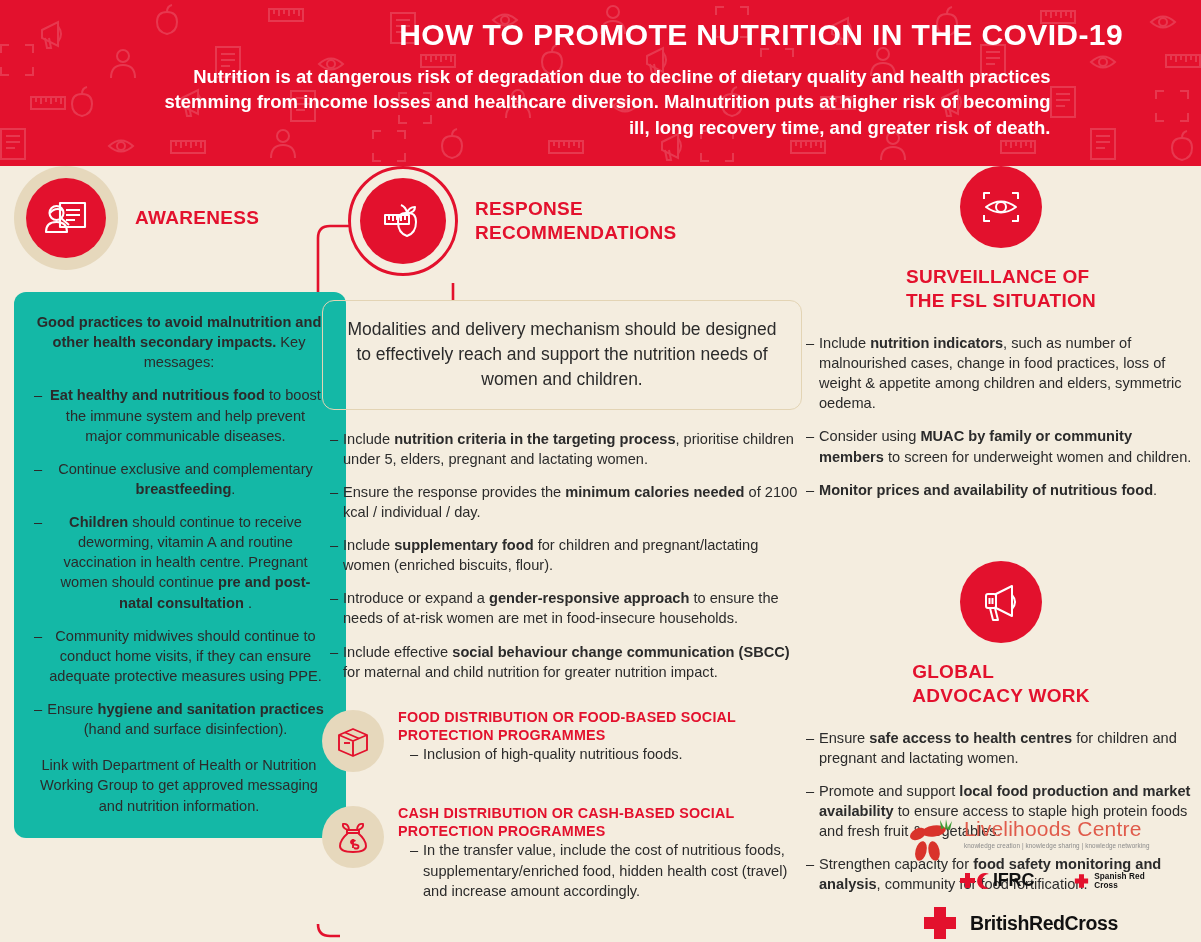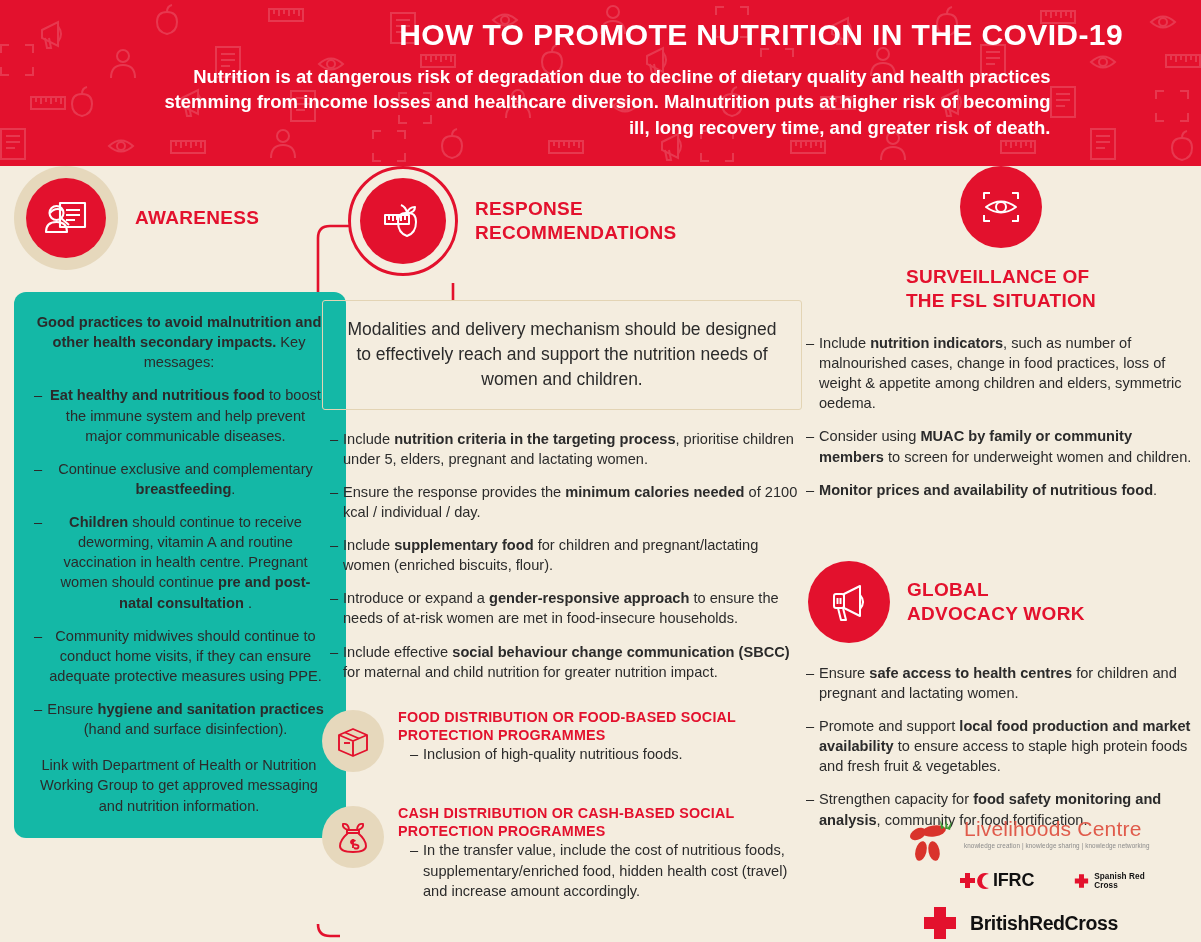--- a/index.html
+++ b/index.html
@@ -132,21 +132,21 @@
     content:"–";
     position:absolute; left:0; top:0;
     color:#2B2B2B;
   }
   .closing { margin-top:16px; }
 
   
   .callout {
     margin-top:24px;
     border:1.5px solid #E3D4B4;
-    border-radius:3px;
+    border-radius:12px;
     padding:16px 20px 17px 20px;
     text-align:center;
     font-size:17.5px;
     line-height:1.42;
     color:#2B2B2B;
   }
   .mid-bullets { margin-top:19px; padding-left:8px; }
   .mid-bullets > li { margin-bottom:13px; font-size:14.6px; line-height:1.38; }
 
   .subsec {
@@ -448,21 +448,21 @@
     </div>
 
     <ul class="bullets right-bullets">
       <li><span>Include </span><b>nutrition indicators</b><span>, such as number of malnourished cases, change in food practices, loss of weight &amp; appetite among children and elders, symmetric oedema.</span></li>
       <li><span>Consider using </span><b>MUAC by family or community members</b><span> to screen for underweight women and children.</span></li>
       <li><span></span><b>Monitor prices and availability of nutritious food</b><span>.</span></li>
     </ul>
 
     <div class="block-gap"></div>
 
-    <div class="sec-head" style="margin-left:10px;">
+    <div class="sec-head" style="margin-left:10px;flex-direction:column;">
       <div class="circle-plain">
         <svg width="46" height="46" viewBox="0 0 46 46">
           <g fill="none" stroke="#fff" stroke-width="2" stroke-linejoin="round">
             <path d="M18 15 L34 7 L34 37 L18 29 Z"></path>
             <path d="M34 16 q6 7 0 14"></path>
             <rect x="8" y="15" width="10" height="14" rx="2"></rect>
             <path d="M11.5 19v6M14.5 19v6"></path>
             <path d="M12 29 l3 12 h5 l-3 -12"></path>
           </g>
         </svg>

